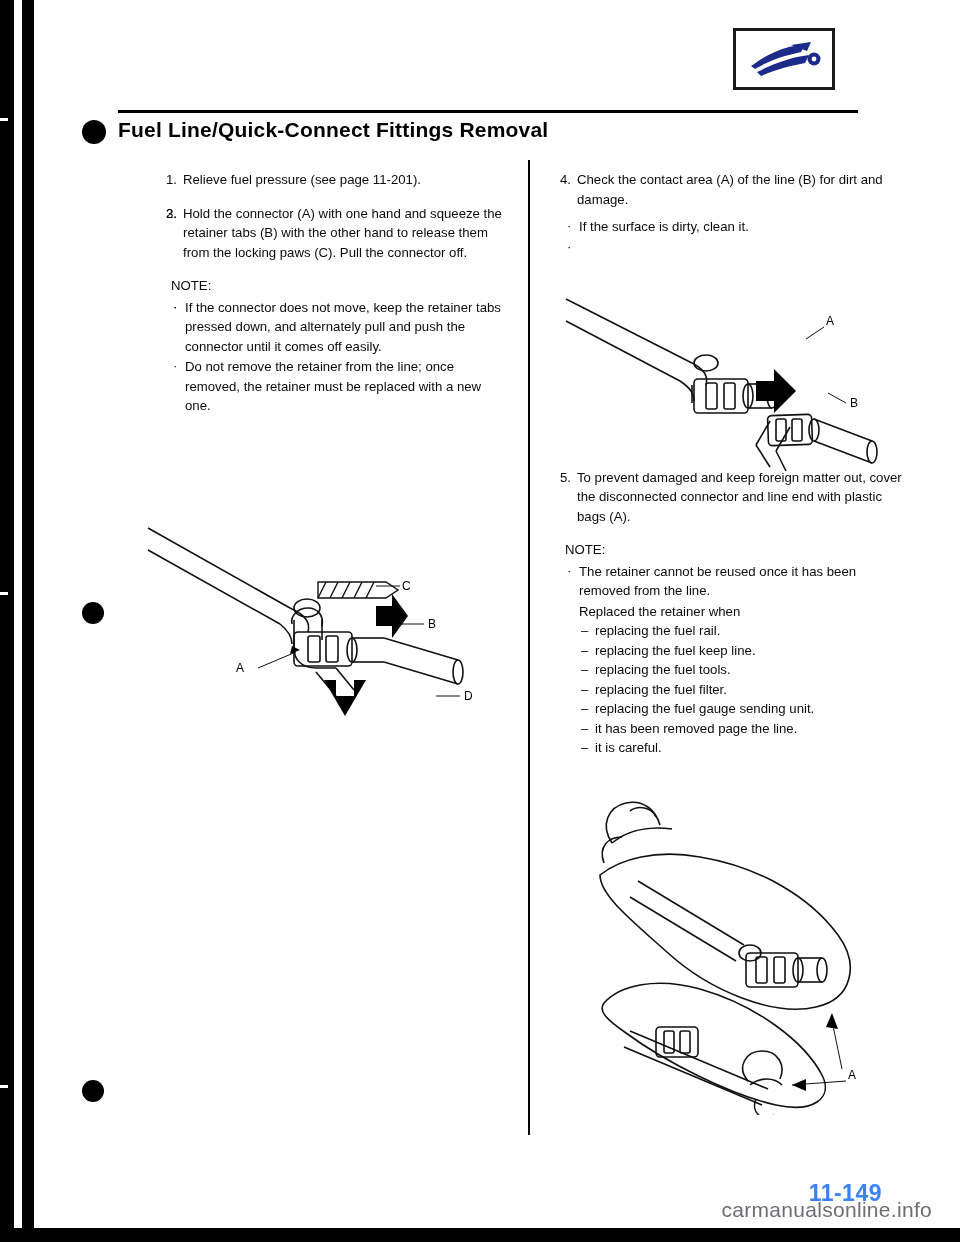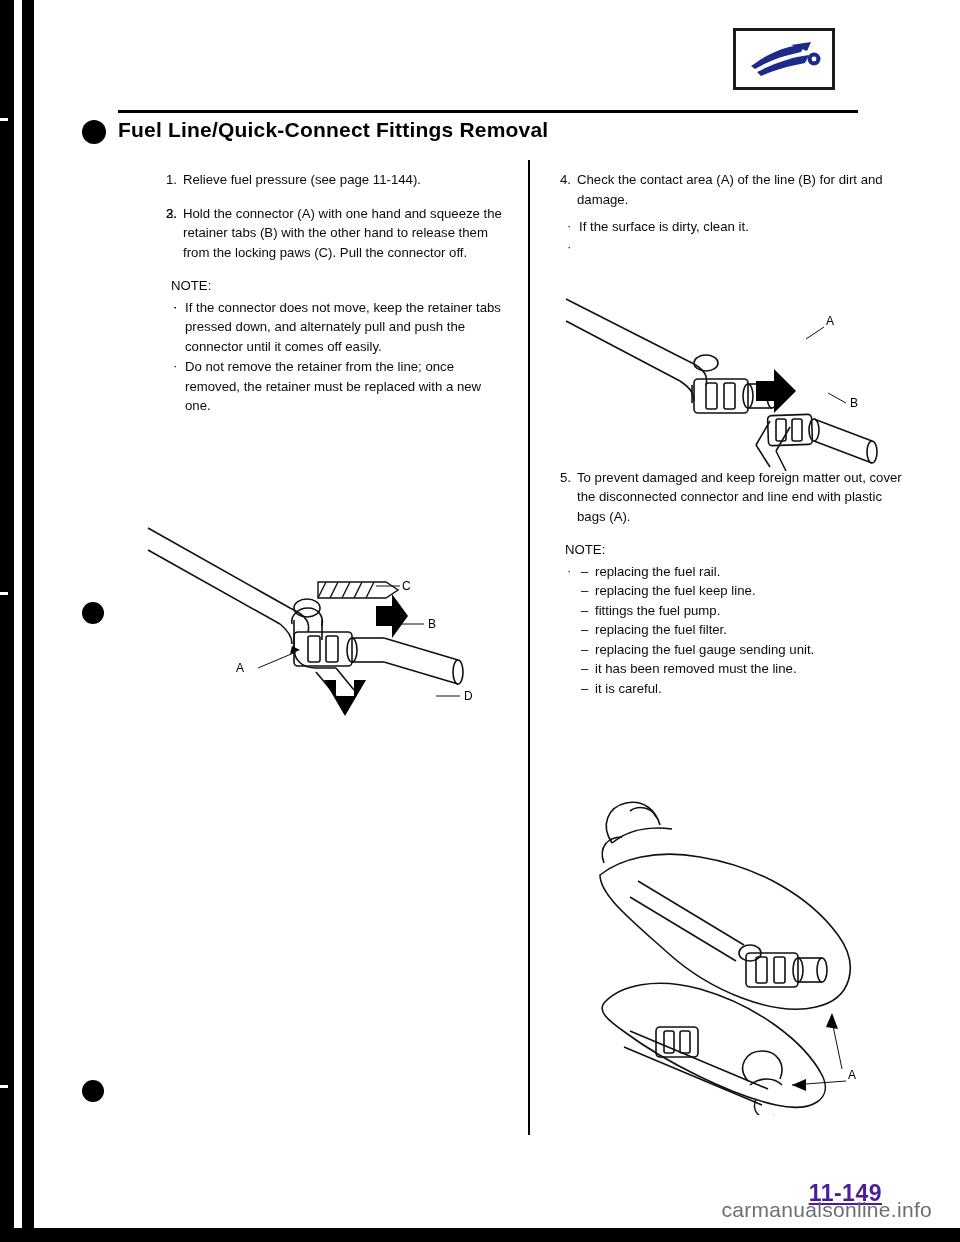--- a/index.html
+++ b/index.html
@@ -199,23 +199,22 @@
   .fig-right-1 { left: 560px; top: 285px; }
   .fig-right-2 { left: 560px; top: 785px; }
 
   
   .page-number {
     position: absolute;
     right: 78px;
     bottom: 35px;
     font-size: 23px;
     font-weight: bold;
-    color: #4c1d95;
+    color: #3b82f6;
     letter-spacing: 0.5px;
-    text-decoration: underline;
   }
   .watermark {
     position: absolute;
     right: 28px;
     bottom: 20px;
     font-size: 21px;
     color: #6d6d72;
     letter-spacing: 0.3px;
   }
 </style>
@@ -246,21 +245,21 @@
   <div class="page-title">Fuel Line/Quick-Connect Fittings Removal</div>
 
   <div class="col-divider"></div>
   <div class="side-bullet mid"></div>
   <div class="side-bullet bot"></div>
 
   <div class="col col-left">
 
     <div class="step">
       <span class="step-num">1.</span>
-      <span>Relieve fuel pressure (see page 11-144).</span>
+      <span>Relieve fuel pressure (see page 11-201).</span>
     </div>
 
     <div class="step">
       <span class="step-num">2.</span>
     </div>
 
     <div class="step">
       <span class="step-num">3.</span>
       <span>Hold the connector (A) with one hand and squeeze the retainer tabs (B) with the other hand to release them from the locking paws (C). Pull the connector off.</span>
     </div>
@@ -345,29 +344,30 @@
     <div style="height:230px;"></div>
 
     <div class="step">
       <span class="step-num">5.</span>
       <span>To prevent damaged and keep foreign matter out, cover the disconnected connector and line end with plastic bags (A).</span>
     </div>
 
     <div class="sub-text">
       <div class="note-title">NOTE:</div>
       <ul class="note-list">
-        <li><span class="dot">·</span></li>
+        <li><span class="dot">·</span><span>The retainer cannot be reused once it has been removed from the line.</span></li>
       </ul>
+      <div style="padding-left:14px;">Replaced the retainer when</div>
       <ul class="dash-list" style="padding-left:14px;">
         <li><span class="dash">–</span><span>replacing the fuel rail.</span></li>
         <li><span class="dash">–</span><span>replacing the fuel keep line.</span></li>
-        <li><span class="dash">–</span><span>fittings the fuel pump.</span></li>
+        <li><span class="dash">–</span><span>replacing the fuel tools.</span></li>
         <li><span class="dash">–</span><span>replacing the fuel filter.</span></li>
         <li><span class="dash">–</span><span>replacing the fuel gauge sending unit.</span></li>
-        <li><span class="dash">–</span><span>it has been removed must the line.</span></li>
+        <li><span class="dash">–</span><span>it has been removed page the line.</span></li>
         <li><span class="dash">–</span><span>it is careful.</span></li>
       </ul>
     </div>
   </div>
 
   <div class="fig fig-right-1">
     <svg width="340" height="215" viewBox="0 0 340 215">
       <g fill="none" stroke="#111" stroke-width="1.6">
         <path d="M6 14 L128 76"></path>
         <path d="M6 36 L120 96"></path>

